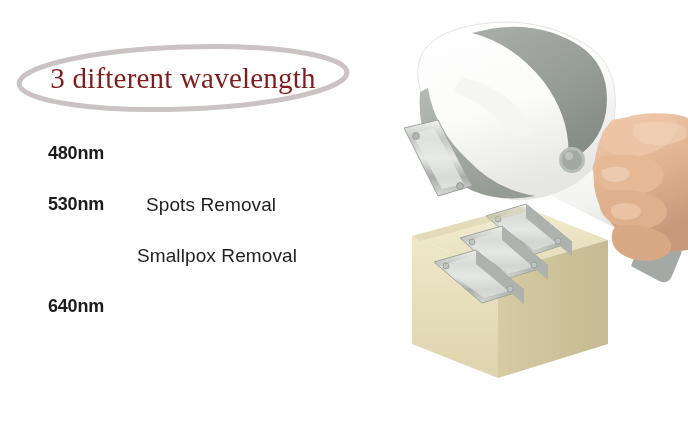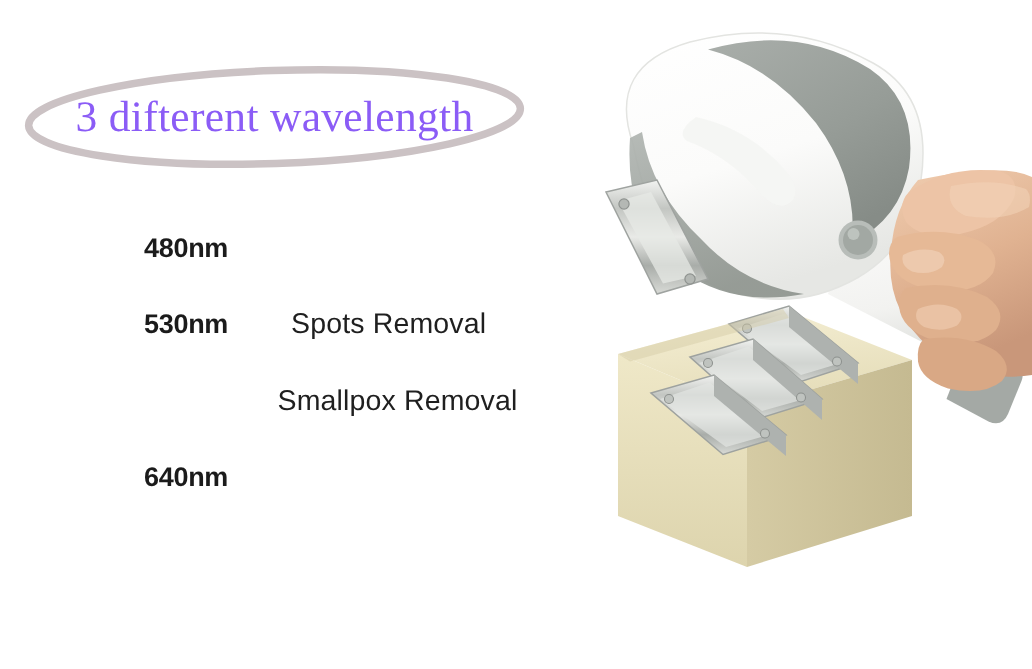--- a/index.html
+++ b/index.html
@@ -36,32 +36,31 @@
     left: 0;
     top: 0;
     width: 338px;
     height: 72px;
     display: flex;
     align-items: center;
     justify-content: center;
     font-family: "Liberation Serif", serif;
     font-size: 29px;
     font-weight: 400;
-    color: #8b5cf6;
+    color: #7f1d1d;
     letter-spacing: 0.2px;
     white-space: nowrap;
   }
 
   
   #spec-list {
     position: absolute;
     left: 0;
-    top: 140px;
+    top: 128px;
     width: 420px;
-    padding-left: 48px;
   }
   .spec-row {
     position: relative;
     height: 51px;
     line-height: 51px;
     white-space: nowrap;
   }
   .spec-nm {
     position: absolute;
     left: 48px;

